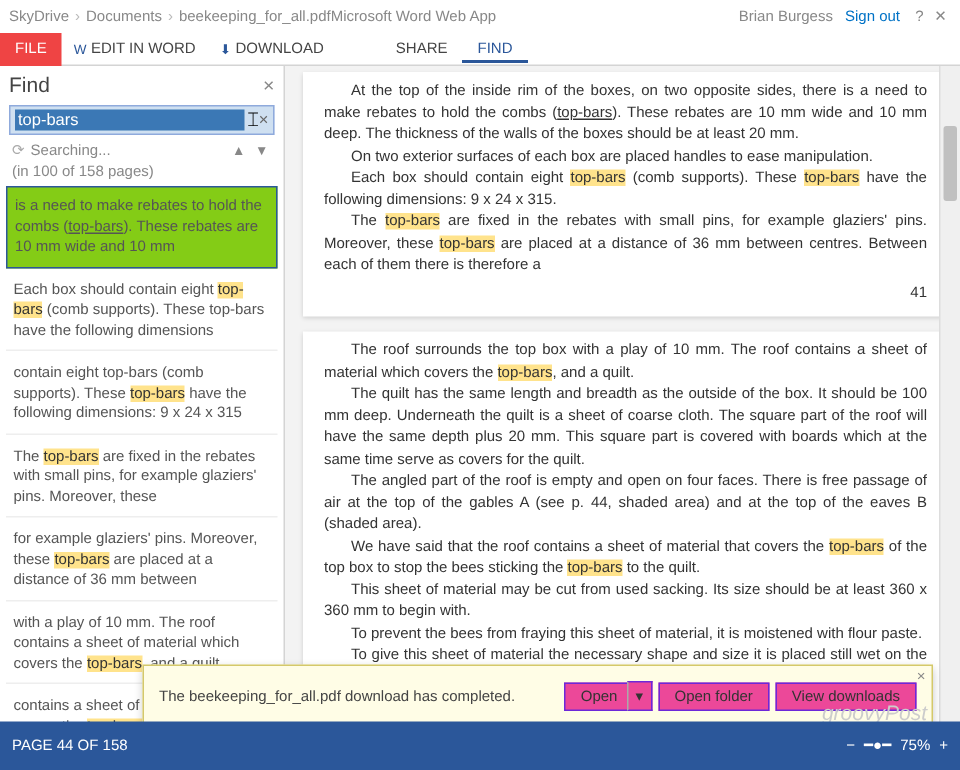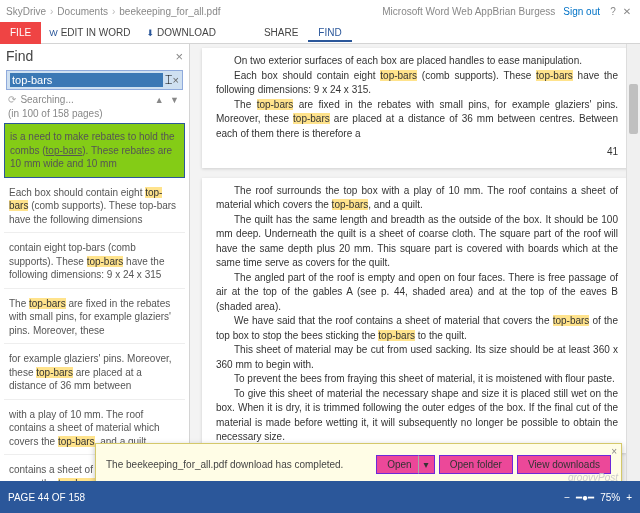--- a/index.html
+++ b/index.html
@@ -1,20 +1,20 @@
 <!DOCTYPE html>
 <html><head>
 <meta charset="utf-8">
 <style>
 *{margin:0;padding:0;box-sizing:border-box;font-family:"Segoe UI",Arial,sans-serif}
 body{width:640px;height:513px;overflow:hidden;background:#fff;font-size:11px;color:#333;position:relative}
 .titlebar{height:22px;background:#fff;display:flex;align-items:center;padding:0 6px;font-size:10px;color:#666}
 .titlebar .crumb{color:#888}
 .titlebar .sep{margin:0 4px;color:#bbb}
-.titlebar .center{flex:1;text-align:right;color:#888;font-size:10px}
+.titlebar .center{flex:1;text-align:left;color:#888;font-size:10px}
 .titlebar .user{color:#888;margin-right:8px}
 .titlebar .signout{color:#0072c6;margin-right:6px}
 .titlebar .winbtn{width:14px;text-align:center;color:#888;cursor:default}
 .ribbontabs{height:22px;background:#fff;display:flex;align-items:center;border-bottom:1px solid #d4d4d4;font-size:10px}
 .filetab{background:#ef4444;color:#fff;padding:4px 10px;height:22px;display:flex;align-items:center;font-weight:400}
 .ribbonbtn{padding:0 8px;color:#444;display:flex;align-items:center;gap:3px}
 .ribbonbtn .ic{color:#2b579a;font-size:9px}
 .ribbonspc{width:30px}
 .tabbtn{padding:4px 10px;color:#444}
 .tabbtn.active{color:#2b579a;border-bottom:2px solid #2b579a;padding-bottom:2px}
@@ -40,21 +40,21 @@
 .page .pn{text-align:right;text-indent:0;margin-top:4px}
 .scrollbar{position:absolute;right:0;top:0;bottom:0;width:14px;background:#f0f0f0;border-left:1px solid #ddd}
 .thumb{position:absolute;left:2px;right:2px;top:40px;height:50px;background:#c0c0c0;border-radius:2px}
 .dlbar{position:absolute;left:95px;right:18px;bottom:28px;height:42px;background:#fffde6;border:1px solid #d4c86a;box-shadow:0 2px 6px rgba(0,0,0,.25);display:flex;align-items:center;padding:0 10px;font-size:10px;color:#444}
 .dlbar .msg{flex:1}
 .dlbar button{font-size:10px;padding:3px 10px;margin-left:4px;background:#ec4899;border:1px solid #6d28d9;color:#333}
 .dlbar .split{border-left:1px solid #aaa;padding:3px 5px;margin-left:-5px}
 .dlbar .close{position:absolute;top:2px;right:4px;color:#888;font-size:10px}
 .statusbar{position:absolute;bottom:0;left:0;right:0;height:32px;background:#2b579a;color:#fff;display:flex;align-items:center;padding:0 8px;font-size:10px}
 .statusbar .r{margin-left:auto;display:flex;align-items:center;gap:6px}
-.watermark{position:absolute;right:22px;bottom:30px;color:#ccc;font-size:10px;font-style:italic;pointer-events:none}
+.watermark{position:absolute;right:22px;bottom:30px;color:#ccc;font-size:14px;font-style:italic;pointer-events:none}
 </style>
 </head>
 <body>
 
 <div class="titlebar">
   <span class="crumb">SkyDrive</span>
   <span class="sep">›</span>
   <span class="crumb">Documents</span>
   <span class="sep">›</span>
   <span class="crumb">beekeeping_for_all.pdf</span>
@@ -103,20 +103,21 @@
         <div class="result">contain eight top-bars (comb supports). These <span class="hl">top-bars</span> have the following dimensions: 9 x 24 x 315</div>
         <div class="result">The <span class="hl">top-bars</span> are fixed in the rebates with small pins, for example glaziers' pins. Moreover, these</div>
         <div class="result">for example glaziers' pins. Moreover, these <span class="hl">top-bars</span> are placed at a distance of 36 mm between</div>
         <div class="result">with a play of 10 mm. The roof contains a sheet of material which covers the <span class="hl">top-bars</span>, and a quilt.</div>
         <div class="result">contains a sheet of material that covers the <span class="hl">top-bars</span> of the top box to stop the bees sticking t</div>
       </div>
   </div>
 
   <div class="doc">
     <div class="page" id="page1">
+        <p>At the top of the inside rim of the boxes, on two opposite sides, there is a need to make rebates to hold the combs (<span class="ul">top-bars</span>). These rebates are 10 mm wide and 10 mm deep. The thickness of the walls of the boxes should be at least 20 mm.</p>
         <p>On two exterior surfaces of each box are placed handles to ease manipulation.</p>
         <p>Each box should contain eight <span class="hl">top-bars</span> (comb supports). These <span class="hl">top-bars</span> have the following dimensions: 9 x 24 x 315.</p>
         <p>The <span class="hl">top-bars</span> are fixed in the rebates with small pins, for example glaziers' pins. Moreover, these <span class="hl">top-bars</span> are placed at a distance of 36 mm between centres. Between each of them there is therefore a</p>
         <p class="pn">41</p>
       </div>
     <div class="page" id="page2">
         <p>The roof surrounds the top box with a play of 10 mm. The roof contains a sheet of material which covers the <span class="hl">top-bars</span>, and a quilt.</p>
         <p>The quilt has the same length and breadth as the outside of the box. It should be 100 mm deep. Underneath the quilt is a sheet of coarse cloth. The square part of the roof will have the same depth plus 20 mm. This square part is covered with boards which at the same time serve as covers for the quilt.</p>
         <p>The angled part of the roof is empty and open on four faces. There is free passage of air at the top of the gables A (see p. 44, shaded area) and at the top of the eaves B (shaded area).</p>
         <p>We have said that the roof contains a sheet of material that covers the <span class="hl">top-bars</span> of the top box to stop the bees sticking the <span class="hl">top-bars</span> to the quilt.</p>

